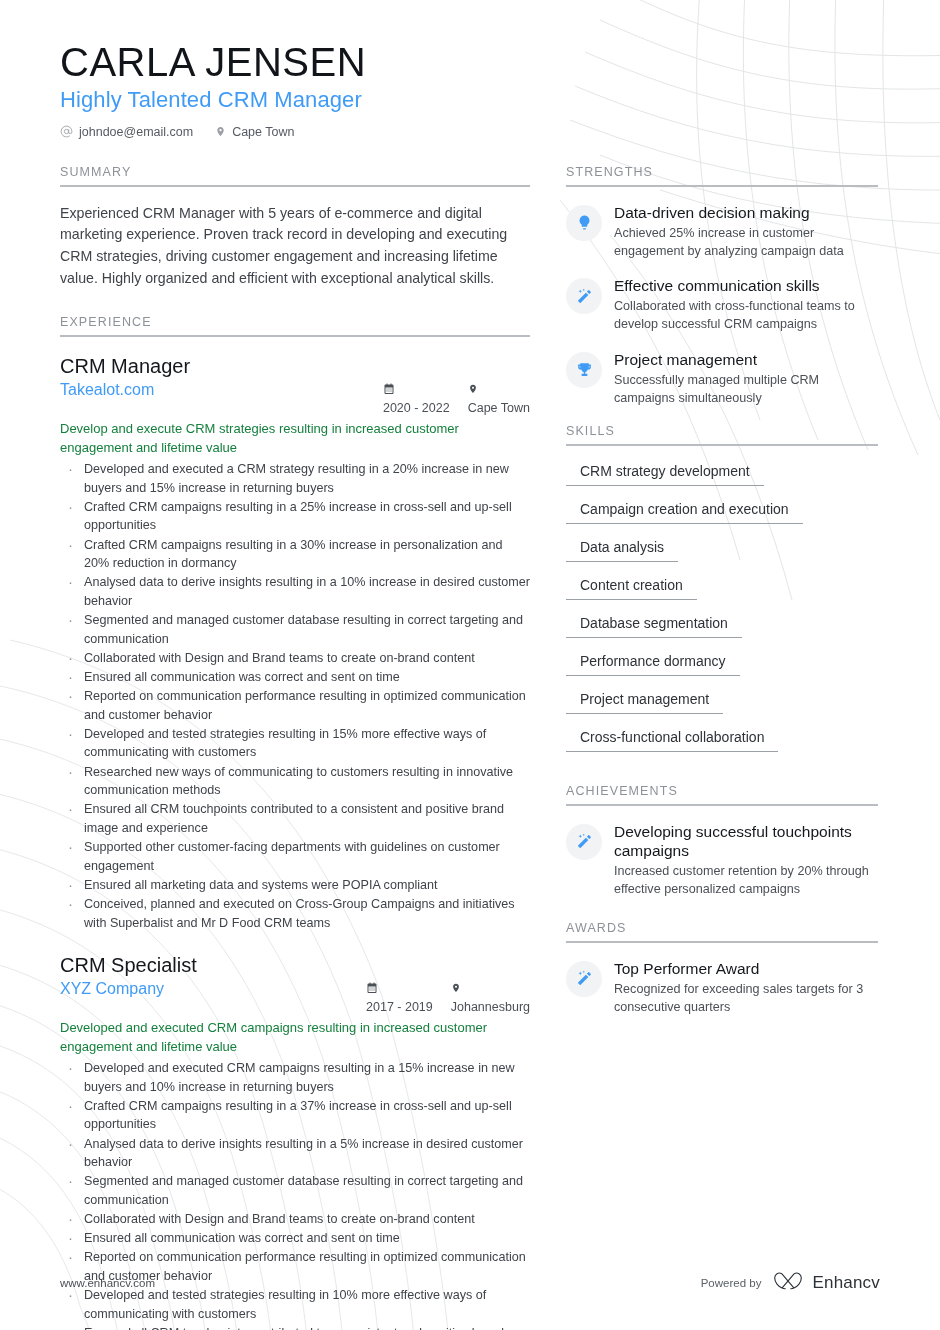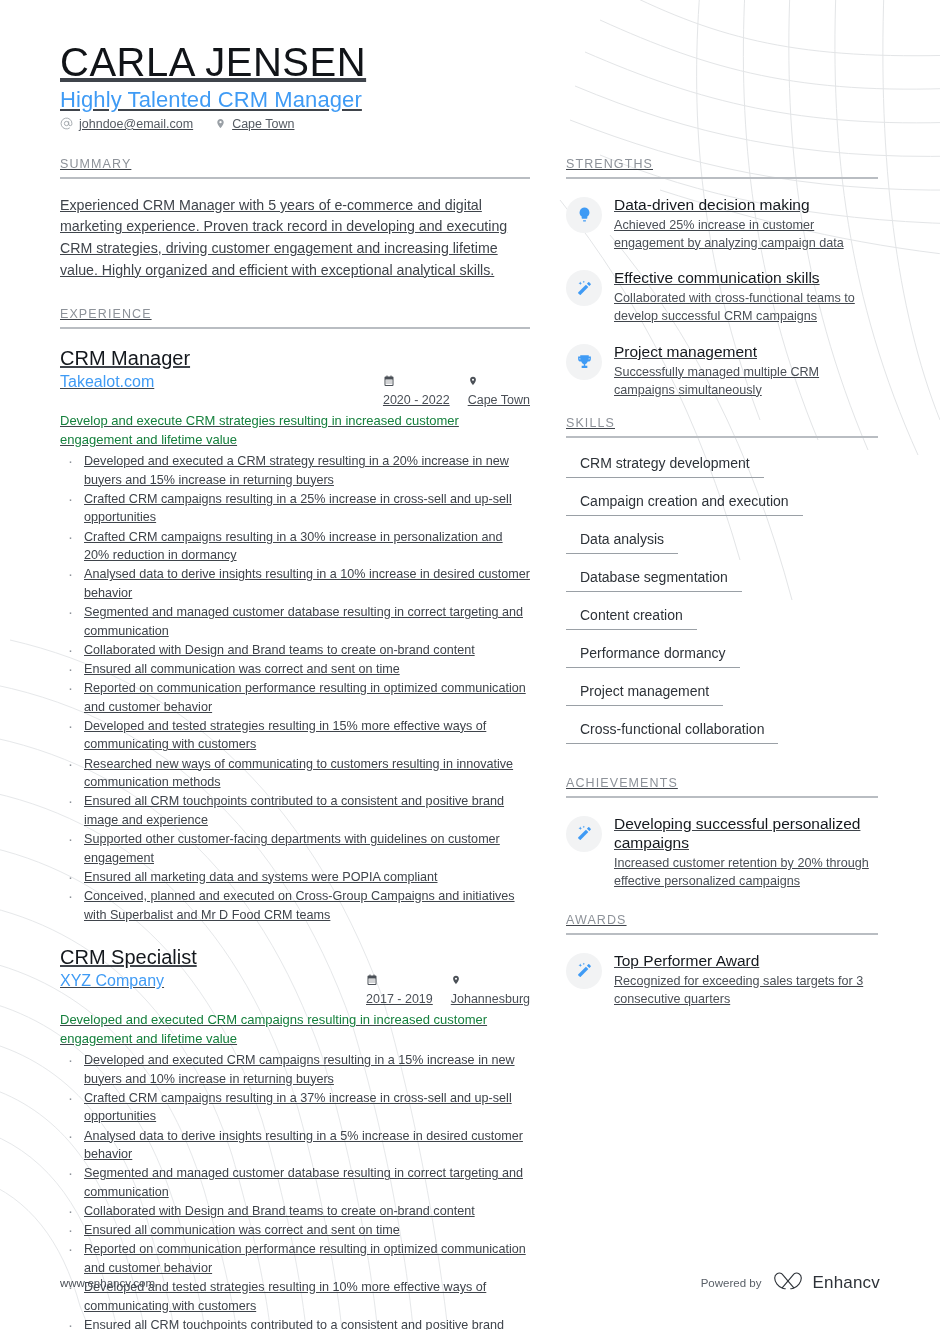--- a/index.html
+++ b/index.html
@@ -21,21 +21,20 @@
     pointer-events: none;
     z-index: 0;
   }
 
   .page {
     position: relative;
     z-index: 1;
     width: 940px;
     height: 1330px;
     padding: 40px 60px 0 60px;
-    text-decoration: underline;
   }
 
   
   .header { margin-bottom: 26px; }
 
   .name {
     font-size: 40px;
     font-weight: 400;
     letter-spacing: 0.5px;
     color: #111418;
@@ -47,21 +46,21 @@
     font-weight: 400;
     color: #3f9bf5;
     margin-top: 2px;
     letter-spacing: 0.1px;
   }
 
   .contacts {
     display: flex;
     align-items: center;
     gap: 22px;
-    margin-top: 4px;
+    margin-top: 12px;
     font-size: 12.5px;
     color: #555b63;
   }
   .contact-item { display: flex; align-items: center; gap: 6px; }
   .contact-item svg { display: block; }
 
   
   .columns { display: flex; gap: 36px; }
   .col-left  { width: 470px; flex: 0 0 470px; }
   .col-right { width: 312px; flex: 0 0 312px; padding-top: 0; }
@@ -425,43 +424,43 @@
         </div>
       </div>
 
       <div class="section" style="margin-top:14px;">
         <div class="section-title">SKILLS</div>
         <div class="section-rule"></div>
         <div class="skills-list">
           <div class="skill-row"><span class="skill">CRM strategy development</span></div>
           <div class="skill-row"><span class="skill">Campaign creation and execution</span></div>
           <div class="skill-row"><span class="skill">Data analysis</span></div>
+          <div class="skill-row"><span class="skill">Content creation</span></div>
           <div class="skill-row"><span class="skill">Database segmentation</span></div>
-          <div class="skill-row"><span class="skill">Content creation</span></div>
           <div class="skill-row"><span class="skill">Performance dormancy</span></div>
           <div class="skill-row"><span class="skill">Project management</span></div>
           <div class="skill-row"><span class="skill">Cross-functional collaboration</span></div>
         </div>
       </div>
 
       <div class="section" style="margin-top:18px;">
         <div class="section-title">ACHIEVEMENTS</div>
         <div class="section-rule"></div>
 
         <div class="rc-item" style="margin-bottom:22px;">
           <div class="rc-icon">
             <svg width="17" height="17" viewBox="0 0 24 24" fill="#3f9bf5">
               <path d="M18.7 3.3a1 1 0 0 0-1.4 0l-1.9 1.9 3.4 3.4 1.9-1.9a1 1 0 0 0 0-1.4l-2-2z"></path>
               <path d="M14 6.6 3.3 17.3a1 1 0 0 0 0 1.4l2 2a1 1 0 0 0 1.4 0L17.4 10 14 6.6z"></path>
               <path d="M6 2l.7 1.8L8.5 4.5 6.7 5.2 6 7l-.7-1.8L3.5 4.5l1.8-.7L6 2z"></path>
               <path d="M11 1l.5 1.2 1.2.5-1.2.5L11 4.4l-.5-1.2-1.2-.5 1.2-.5L11 1z"></path>
             </svg>
           </div>
           <div class="rc-body">
-            <div class="rc-title">Developing successful personalized campaigns</div>
+            <div class="rc-title">Developing successful touchpoints campaigns</div>
             <div class="rc-desc">Increased customer retention by 20% through effective personalized campaigns</div>
           </div>
         </div>
 
       </div>
 
       <div class="section" style="margin-top:16px;">
         <div class="section-title">AWARDS</div>
         <div class="section-rule"></div>
 

